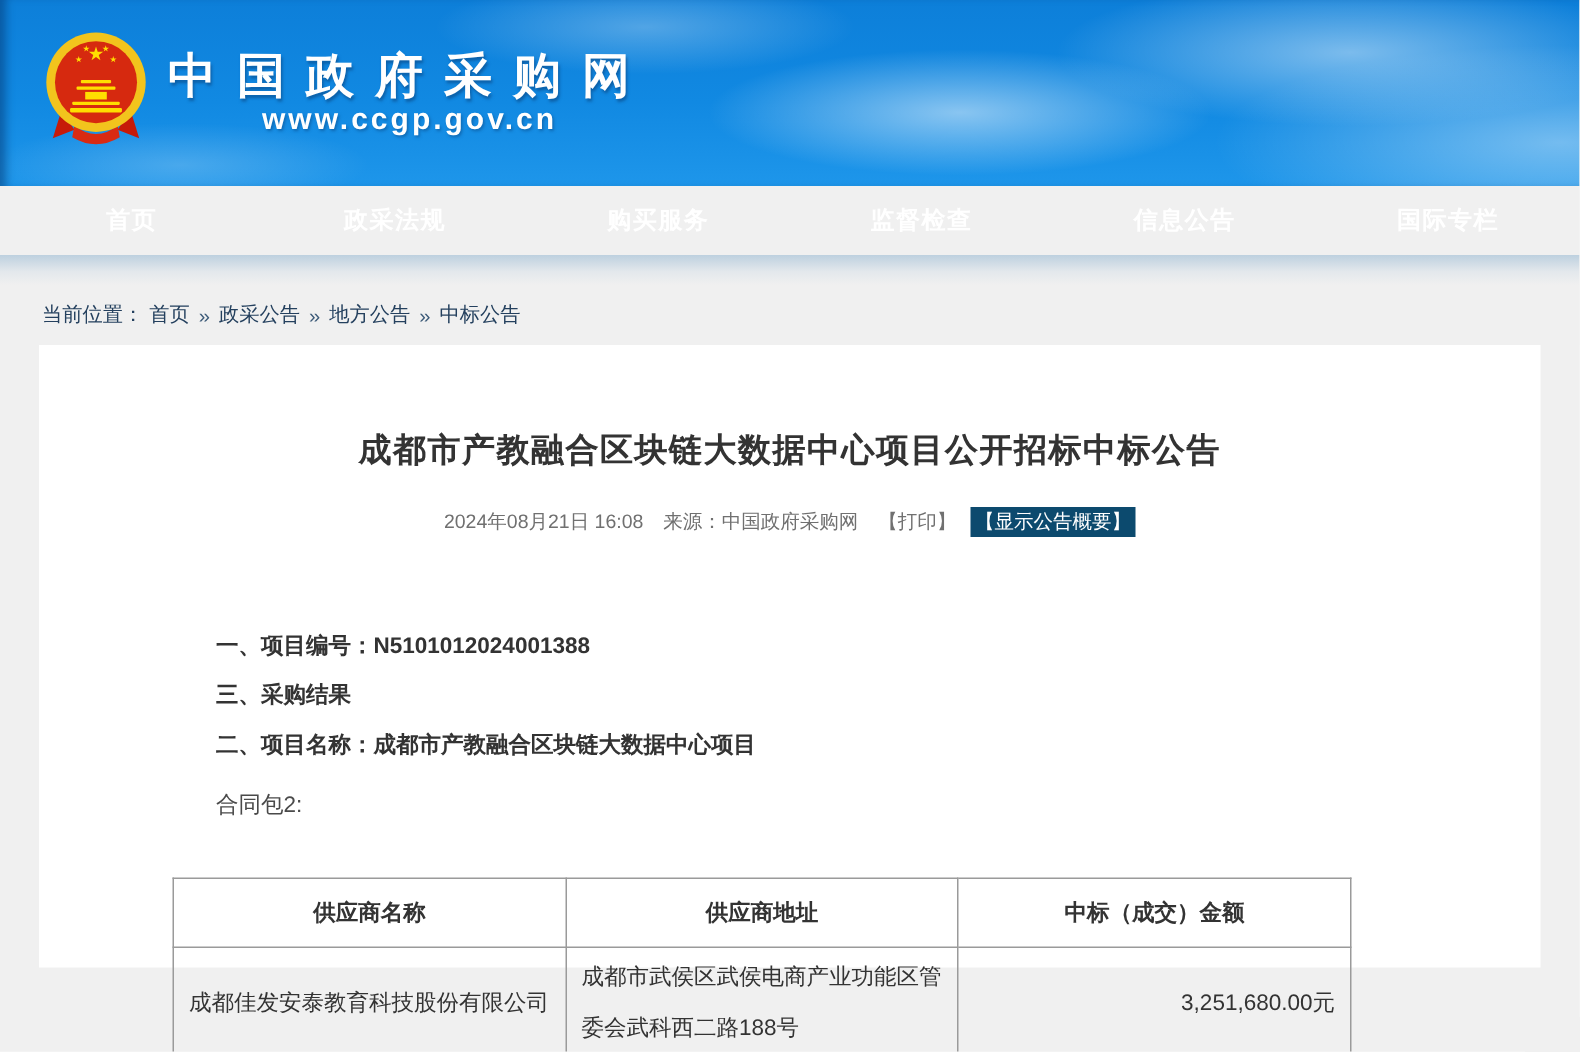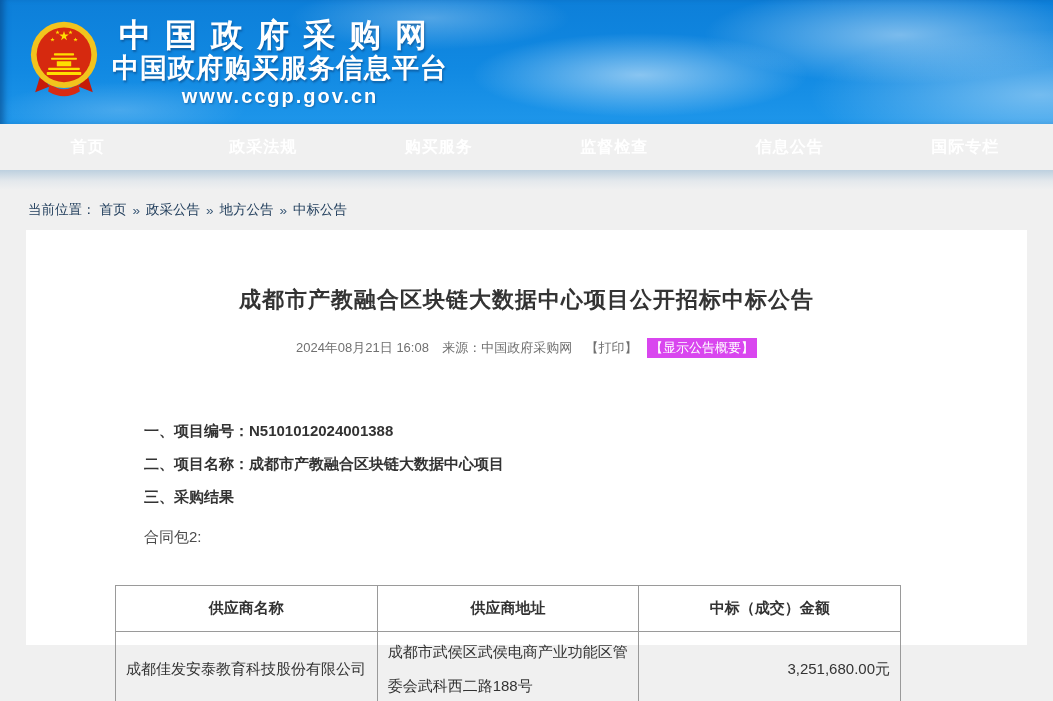--- a/index.html
+++ b/index.html
@@ -41,21 +41,21 @@
   .crumb-sep{ margin:0 6px; color:#3c5a78; }
   .crumb-label{ margin-right:4px; }
 
   
   .content{ margin:0 26px; background:#fff; height:415px; padding-top:55px; }
   .article-title{ text-align:center; font-size:22px; font-weight:bold; color:#333;
     letter-spacing:1px; line-height:30px; }
   .meta-line{ margin-top:23px; text-align:center; font-size:13px; color:#707070; }
   .meta-line .sep{ display:inline-block; width:6px; }
   .meta-print{ color:#707070; text-decoration:none; cursor:pointer; }
-  .meta-badge{ display:inline-block; background:#d946ef; color:#fff; padding:1px 3px;
+  .meta-badge{ display:inline-block; background:#0c4a6e; color:#fff; padding:1px 3px;
     cursor:pointer; margin-left:6px; }
 
   .body-block{ margin:62px 0 0 118px; color:#333; }
   .field-line{ font-size:15px; line-height:21px; margin-bottom:12px; font-weight:bold; }
   .package-line{ font-size:15px; line-height:21px; margin-top:19px; color:#4a4a4a; }
 
   table.result{ margin:38px 0 0 89px; width:786px; border-collapse:collapse; table-layout:fixed; }
   table.result th, table.result td{ border:1px solid #9a9a9a; font-size:15px; color:#333; }
   table.result th{ height:46px; font-weight:bold; text-align:center; }
   table.result td{ height:74px; padding:2px 10px; line-height:34px; vertical-align:middle; }
@@ -89,21 +89,20 @@
         </g>
       <rect x="36" y="46" width="28" height="3" rx="1"></rect>
       <rect x="32" y="52" width="36" height="3" rx="1"></rect>
       <rect x="40" y="57" width="20" height="7"></rect>
       <rect x="28" y="66" width="44" height="3" rx="1"></rect>
       <rect x="26" y="72" width="48" height="4" rx="1"></rect>
     </g>
   </svg>
   <div class="brand">
     <div class="brand-line1">中国政府采购网</div>
-    <div class="brand-line2">中国政府购买服务信息平台</div>
     <div class="brand-line3">www.ccgp.gov.cn</div>
   </div>
 </div>
 
 <div class="main-nav">
   <div class="nav-item">首页</div>
   <div class="nav-item">政采法规</div>
   <div class="nav-item">购买服务</div>
   <div class="nav-item">监督检查</div>
   <div class="nav-item">信息公告</div>
@@ -129,22 +128,22 @@
     <span>2024年08月21日 16:08</span>
     <span class="sep"></span>
     <span>来源：中国政府采购网</span>
     <span class="sep"></span>
     <a class="meta-print">【打印】</a>
     <span class="meta-badge">【显示公告概要】</span>
   </div>
 
   <div class="body-block">
     <div class="field-line">一、项目编号：N5101012024001388</div>
+    <div class="field-line">三、采购结果</div>
     <div class="field-line">二、项目名称：成都市产教融合区块链大数据中心项目</div>
-    <div class="field-line">三、采购结果</div>
     <div class="package-line">合同包2:</div>
   </div>
 
   <table class="result">
     <thead>
       <tr>
         <th>供应商名称</th>
         <th>供应商地址</th>
         <th>中标（成交）金额</th>
       </tr>

